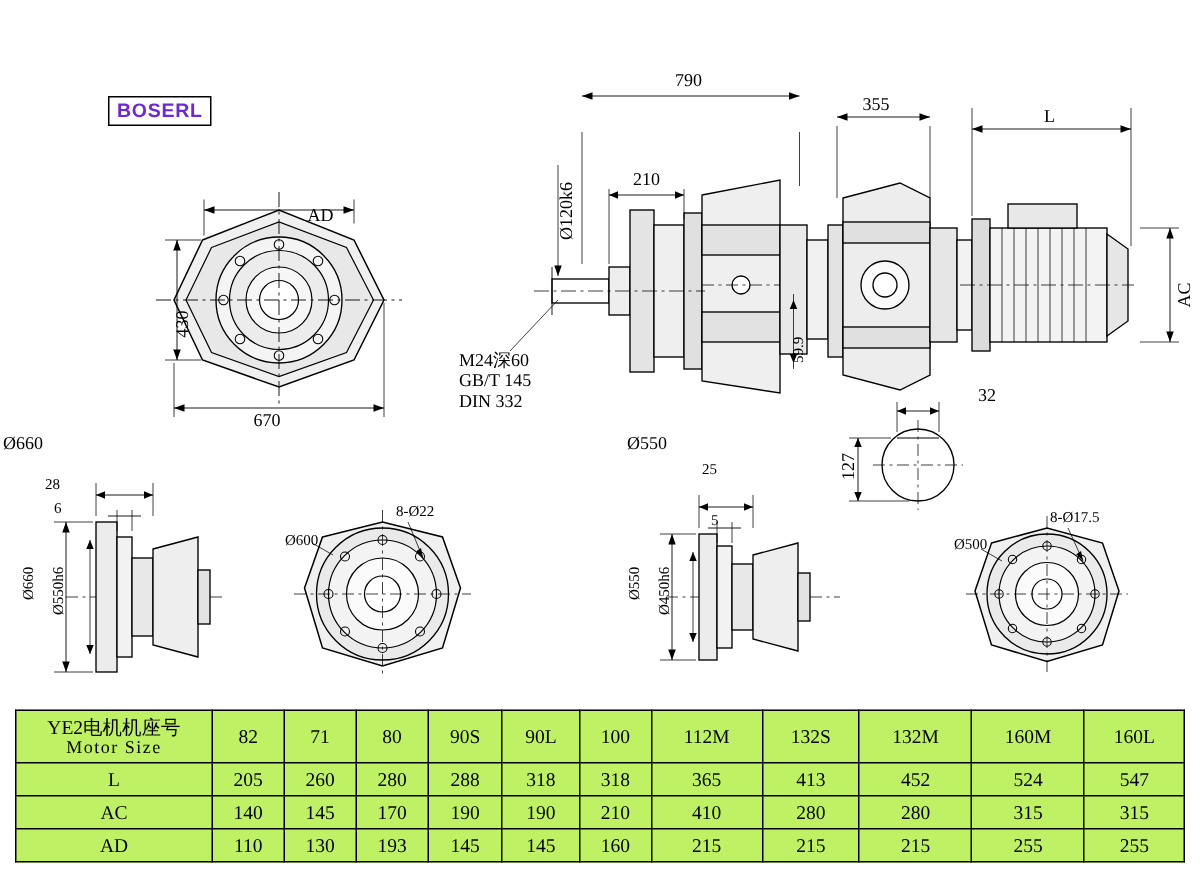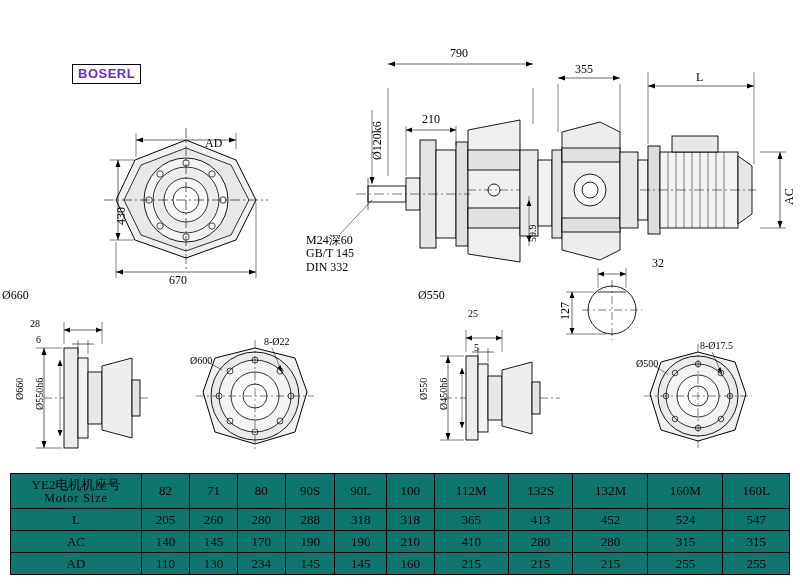--- a/index.html
+++ b/index.html
@@ -62,21 +62,21 @@
 
   
   #spec-table {
     position: absolute;
     left: 10px;
     top: 473px;
     width: 780px;
     border-collapse: collapse;
     font-family: "Liberation Serif", serif;
     font-size: 13px;
-    background: #0f766e;
+    background: #bef264;
   }
   #spec-table td, #spec-table th {
     border: 1px solid #000;
     text-align: center;
     height: 21px;
     padding: 0;
     font-weight: normal;
   }
   #spec-table td.rowhead, #spec-table th.rowhead {
     width: 130px;
@@ -412,21 +412,21 @@
         <td>410</td>
         <td>280</td>
         <td>280</td>
         <td>315</td>
         <td>315</td>
       </tr>
       <tr>
         <td class="rowhead">AD</td>
         <td>110</td>
         <td>130</td>
-        <td>234</td>
+        <td>193</td>
         <td>145</td>
         <td>145</td>
         <td>160</td>
         <td>215</td>
         <td>215</td>
         <td>215</td>
         <td>255</td>
         <td>255</td>
       </tr>
     </tbody>

